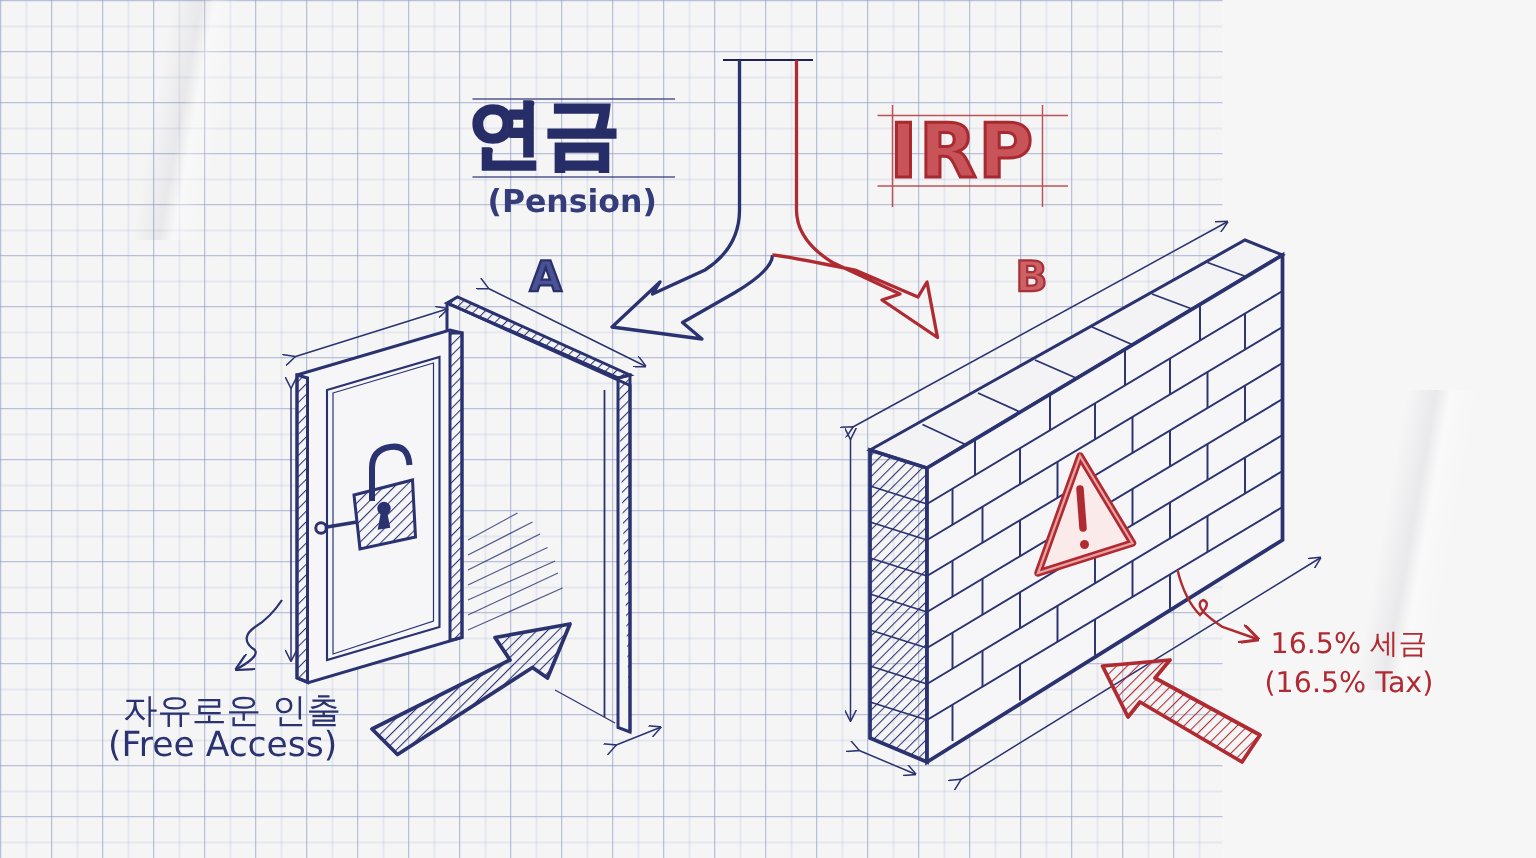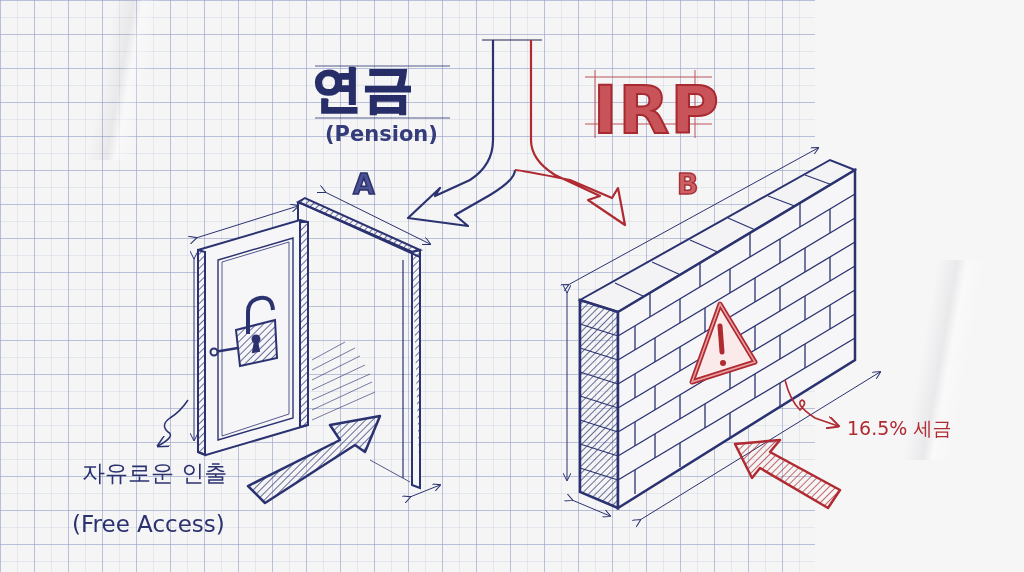--- a/index.html
+++ b/index.html
@@ -26,35 +26,35 @@
   .label { position: absolute; white-space: nowrap; }
   .title-ko {
     left: 312px; top: 56px; font-size: 50px; font-weight: bold;
     color: #3d4584; letter-spacing: 1px;
     -webkit-text-stroke: 2px #272d66;
   }
   .title-en {
     left: 325px; top: 122px; font-size: 21px; font-weight: bold; color: #343c7a; text-align: center;
   }
   .title-irp {
-    left: 593px; top: 72px; font-size: 66px; font-weight: bold;
+    left: 593px; top: 72px; font-size: 50px; font-weight: bold;
     color: #c8545a; -webkit-text-stroke: 2px #a82a30; letter-spacing: 1px;
   }
   .letter-a {
     left: 353px; top: 168px; font-size: 28px; font-weight: bold;
     color: #4b5294; -webkit-text-stroke: 1.5px #2a306c;
   }
   .letter-b {
     left: 677px; top: 168px; font-size: 28px; font-weight: bold;
     color: #cc6266; -webkit-text-stroke: 1.5px #a83036;
   }
   .hand-blue { color: #2b3270; font-size: 23px; }
   .hand-red { color: #b02a31; font-size: 19px; }
   .free-ko { left: 82px; top: 458px; }
-  .free-en { left: 72px; top: 511px; text-align: center; }
+  .free-en { left: 72px; top: 484px; text-align: center; }
   .tax-ko { left: 847px; top: 416px; }
   .tax-en { left: 843px; top: 444px; }
 </style>
 </head>
 <body>
 
 <div class="canvas">
   <div class="crease" style="left:40px;top:0;width:160px;height:160px;"></div>
   <div class="crease" style="left:860px;top:260px;width:160px;height:200px;"></div>
 
@@ -231,13 +231,14 @@
   </svg>
 
   <div class="label title-ko">연금</div>
   <div class="label title-en">(Pension)</div>
   <div class="label title-irp">IRP</div>
   <div class="label letter-a">A</div>
   <div class="label letter-b">B</div>
   <div class="label hand-blue free-ko">자유로운 인출</div>
   <div class="label hand-blue free-en">(Free Access)</div>
   <div class="label hand-red tax-ko">16.5% 세금</div>
+  <div class="label hand-red tax-en">(16.5% Tax)</div>
 </div>
 
 </body></html>

